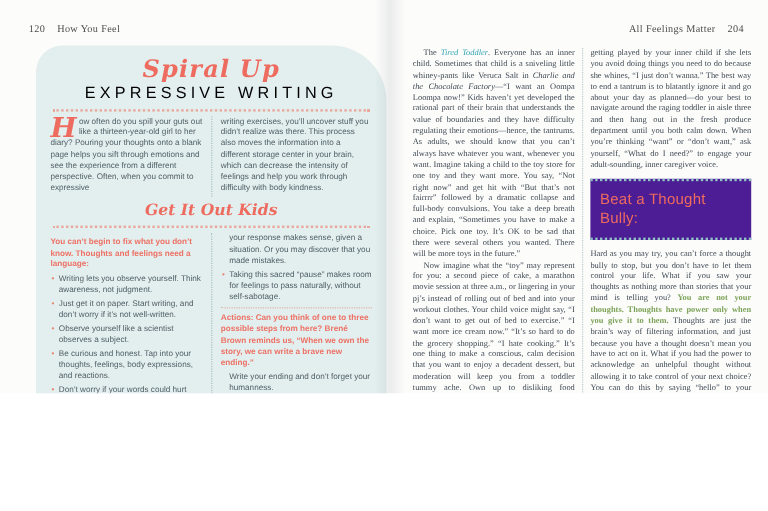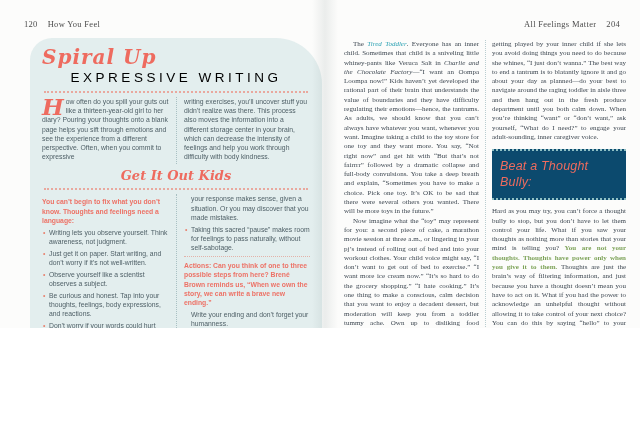--- a/index.html
+++ b/index.html
@@ -13,21 +13,21 @@
        color:#4c4c4c;letter-spacing:.3px;white-space:nowrap;}
   .hdr-left{left:24px;}
   .hdr-right{right:20px;}
   .hdr span{display:inline-block;}
   .hdr .gap{width:10px;}
 
   
   .panel{position:absolute;left:30px;top:38px;width:292px;height:368px;background:#e3eeee;
          border-radius:22px 46px 54px 22px;box-sizing:border-box;padding:8px 12px 0 12px;color:#4e5f66;}
   .script{font-family:"DejaVu Serif",serif;font-style:italic;font-weight:bold;color:#ee6b5f;}
-  .panel-title{font-size:20px;line-height:22px;letter-spacing:1px;}
+  .panel-title{text-align:center;font-size:20px;line-height:22px;letter-spacing:1px;}
   .panel-sub{text-align:center;font-size:13.5px;line-height:16px;letter-spacing:3.5px;
              color:#000000;margin-top:2px;font-weight:normal;}
   .dots{border-top:2px dotted #e9a89e;height:0;margin:5px 2px 4px 2px;}
   .dots-sm{border-top:1.5px dotted #e3b2a9;height:0;margin:4px 0;}
 
   .cols{display:flex;align-items:stretch;}
   .col{width:50%;box-sizing:border-box;font-size:6.8px;line-height:9.2px;}
   .col-l{padding-right:7px;}
   .col-r{padding-left:7px;border-left:1.5px dotted #a9c0c3;}
   .col p{margin:0 0 3px 0;}
@@ -45,22 +45,22 @@
   .rp-col{width:50%;box-sizing:border-box;font-family:"Liberation Serif",serif;font-size:7px;
           line-height:9.3px;color:#3d4751;text-align:justify;}
   .rp-c1{padding-right:6px;}
   .rp-c2{padding-left:6px;border-left:1.5px dotted #b9cdd0;}
   .rp-col p{margin:0;}
   .pind{text-indent:9px;}
   .teal-it{color:#2fa3b4;font-style:italic;font-weight:normal;}
   .it{font-style:italic;}
   .green{color:#7ca257;font-weight:bold;}
 
-  .beat-box{margin:7px 0;background:#0c4a6e;border-top:2px dotted #8fc0c4;
-            border-bottom:2px dotted #8fc0c4;padding:8px 4px 8px 8px;text-align:left;font-style:italic;}
+  .beat-box{margin:7px 0;background:#4c1d95;border-top:2px dotted #8fc0c4;
+            border-bottom:2px dotted #8fc0c4;padding:8px 4px 8px 8px;text-align:left;}
   .beat-line{font-family:"Liberation Sans",sans-serif;font-size:12.5px;line-height:15.5px;
              color:#ef6b5e;letter-spacing:.2px;text-indent:0;}
 </style>
 </head>
 <body>
 
 <div class="spread">
 
   <div class="hdr hdr-left">
     <span>120</span><span class="gap"></span><span>How You Feel</span>

